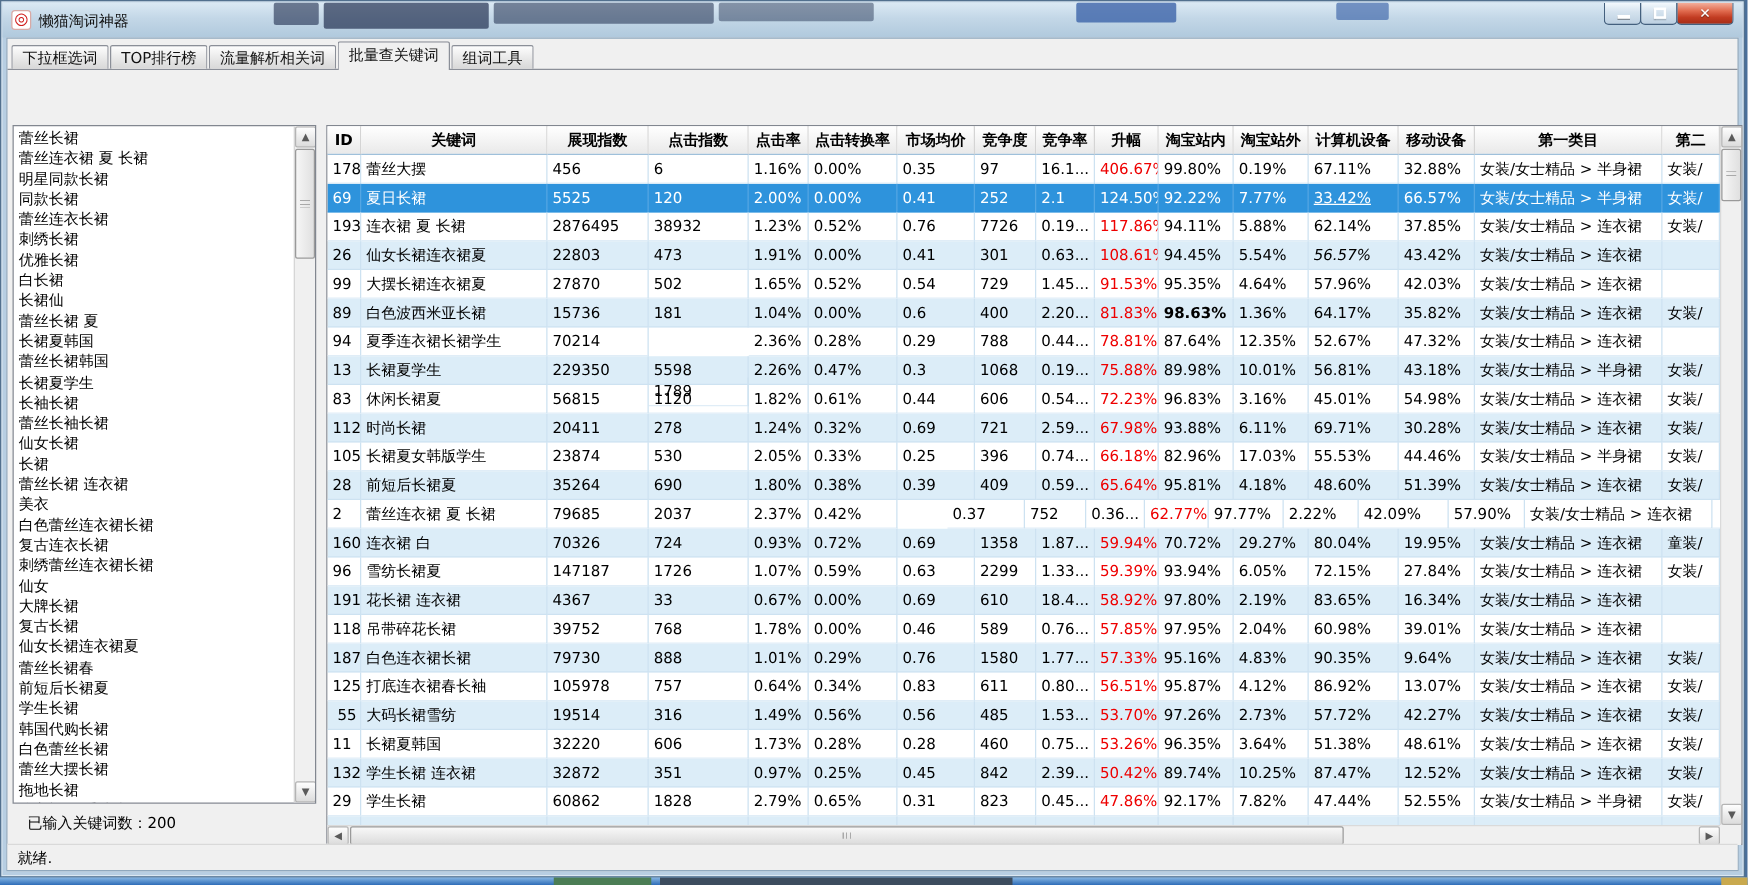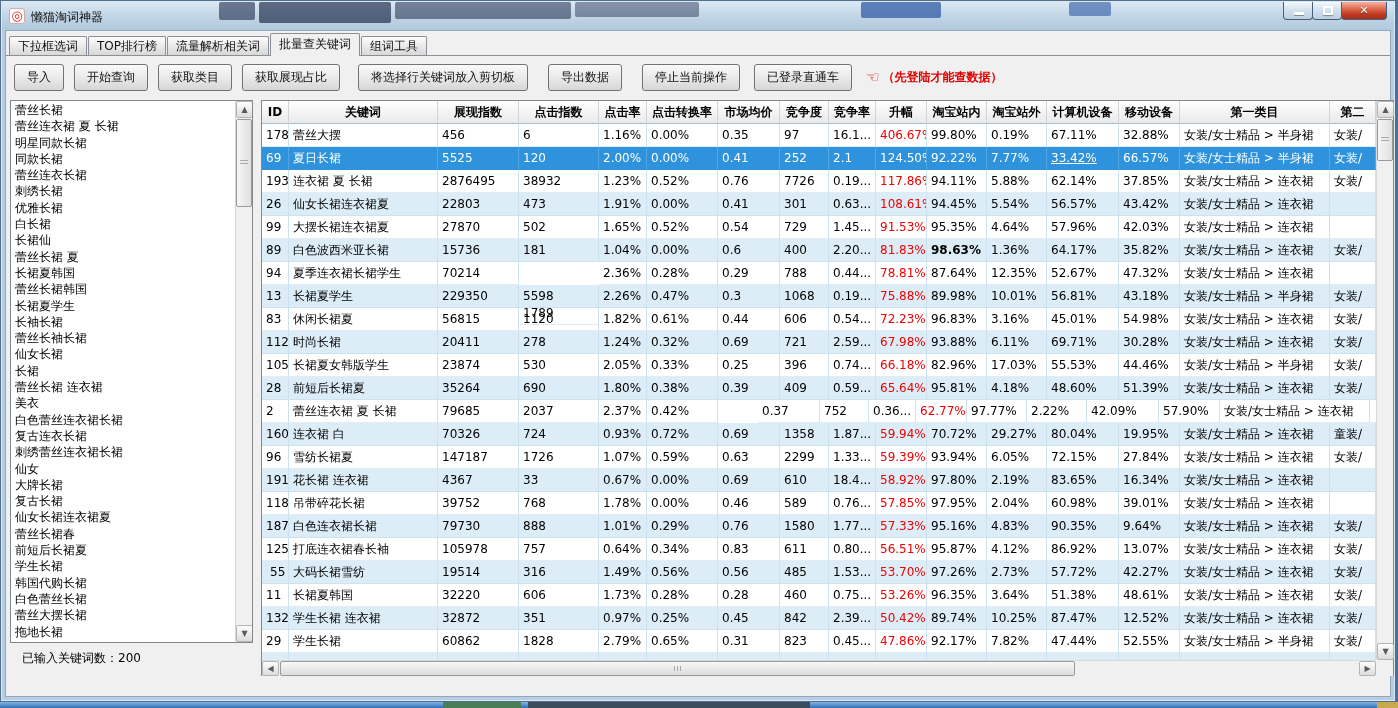--- a/index.html
+++ b/index.html
@@ -187,32 +187,20 @@
   <div class="client">
     <div class="tabline"></div>
     <div class="tabstrip" id="tabs">
         <div class="tab">下拉框选词</div>
         <div class="tab">TOP排行榜</div>
         <div class="tab">流量解析相关词</div>
         <div class="tab active">批量查关键词</div>
         <div class="tab">组词工具</div>
       </div>
 
-    <div class="toolbar" id="toolbar">
-        <button class="tbtn">导入</button>
-        <button class="tbtn">开始查询</button>
-        <button class="tbtn">获取类目</button>
-        <button class="tbtn">获取展现占比</button>
-        <button class="tbtn">将选择行关键词放入剪切板</button>
-        <button class="tbtn">导出数据</button>
-        <button class="tbtn">停止当前操作</button>
-        <button class="tbtn">已登录直通车</button>
-        <span class="hand">☜</span>
-        <span class="note">（先登陆才能查数据）</span>
-      </div>
 
     <div class="left-list">
       <div class="kw-items" id="kwlist">
           <div class="kw">蕾丝长裙</div>
           <div class="kw">蕾丝连衣裙 夏 长裙</div>
           <div class="kw">明星同款长裙</div>
           <div class="kw">同款长裙</div>
           <div class="kw">蕾丝连衣长裙</div>
           <div class="kw">刺绣长裙</div>
           <div class="kw">优雅长裙</div>
@@ -334,21 +322,21 @@
             <div class="td" style="width: 81px;">22803</div>
             <div class="td" style="width: 80px;">473</div>
             <div class="td" style="width: 48px;">1.91%</div>
             <div class="td" style="width: 71px;">0.00%</div>
             <div class="td" style="width: 62px;">0.41</div>
             <div class="td" style="width: 49px;">301</div>
             <div class="td" style="width: 47px;">0.63...</div>
             <div class="td rise" style="width: 51px;">108.61%</div>
             <div class="td" style="width: 60px;">94.45%</div>
             <div class="td" style="width: 60px;">5.54%</div>
-            <div class="td" style="width: 72px;">56.57%</div>
+            <div class="td" style="width: 72px; font-style: italic;">56.57%</div>
             <div class="td" style="width: 61px;">43.42%</div>
             <div class="td" style="width: 150px;">女装/女士精品 &gt; 连衣裙</div>
             <div class="td" style="width: 46px;"></div>
           </div>
           <div class="tr">
             <div class="td" style="width: 27px;">99</div>
             <div class="td" style="width: 149px;">大摆长裙连衣裙夏</div>
             <div class="td" style="width: 81px;">27870</div>
             <div class="td" style="width: 80px;">502</div>
             <div class="td" style="width: 48px;">1.65%</div>
@@ -719,20 +707,21 @@
       <div class="sbar tbl-hscroll">
         <div class="sb-btn hbtn" style="top:0;left:0;">◀</div>
         <div class="sb-thumb h" style="left:18px;top:0;height:15px;width:795px;">
             <span class="grip-h"></span>
           </div>
         <div class="sb-btn hbtn" style="top:0;right:0;">▶</div>
       </div>
       <div class="tbl-corner"></div>
     </div>
 
+    <div class="statusbar"><span>就绪.</span></div>
   </div>
 </div>
 
 <div class="taskbar">
   <div class="tk tk-green"></div>
   <div class="tk tk-dark"></div>
   <div class="tk tk-yellow"></div>
 </div>
 
 </body></html>

